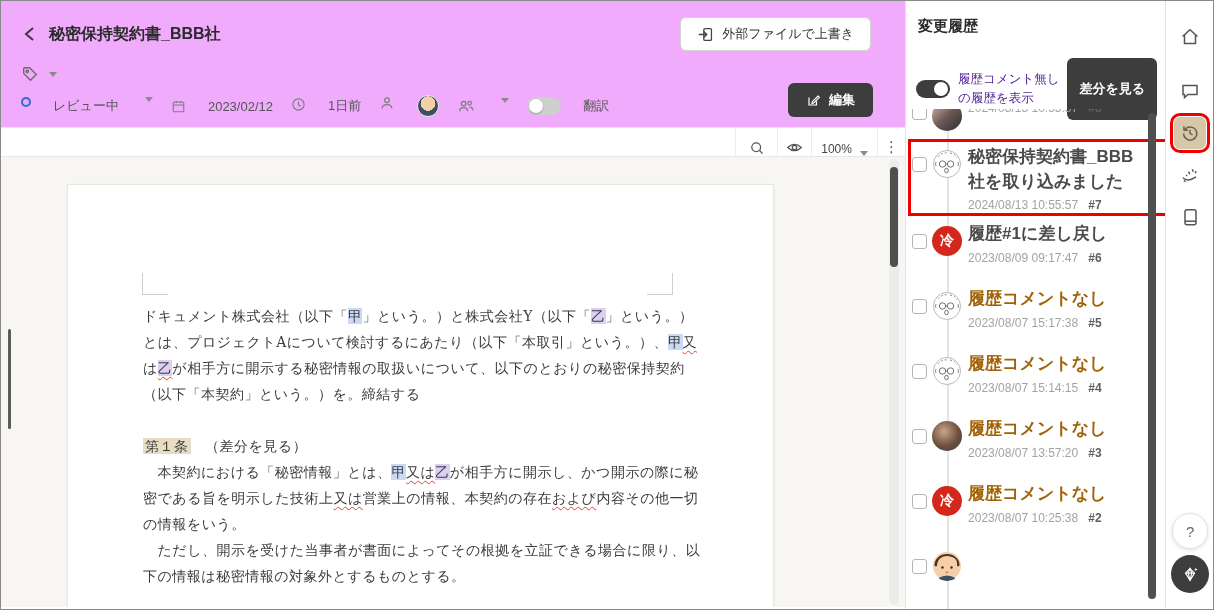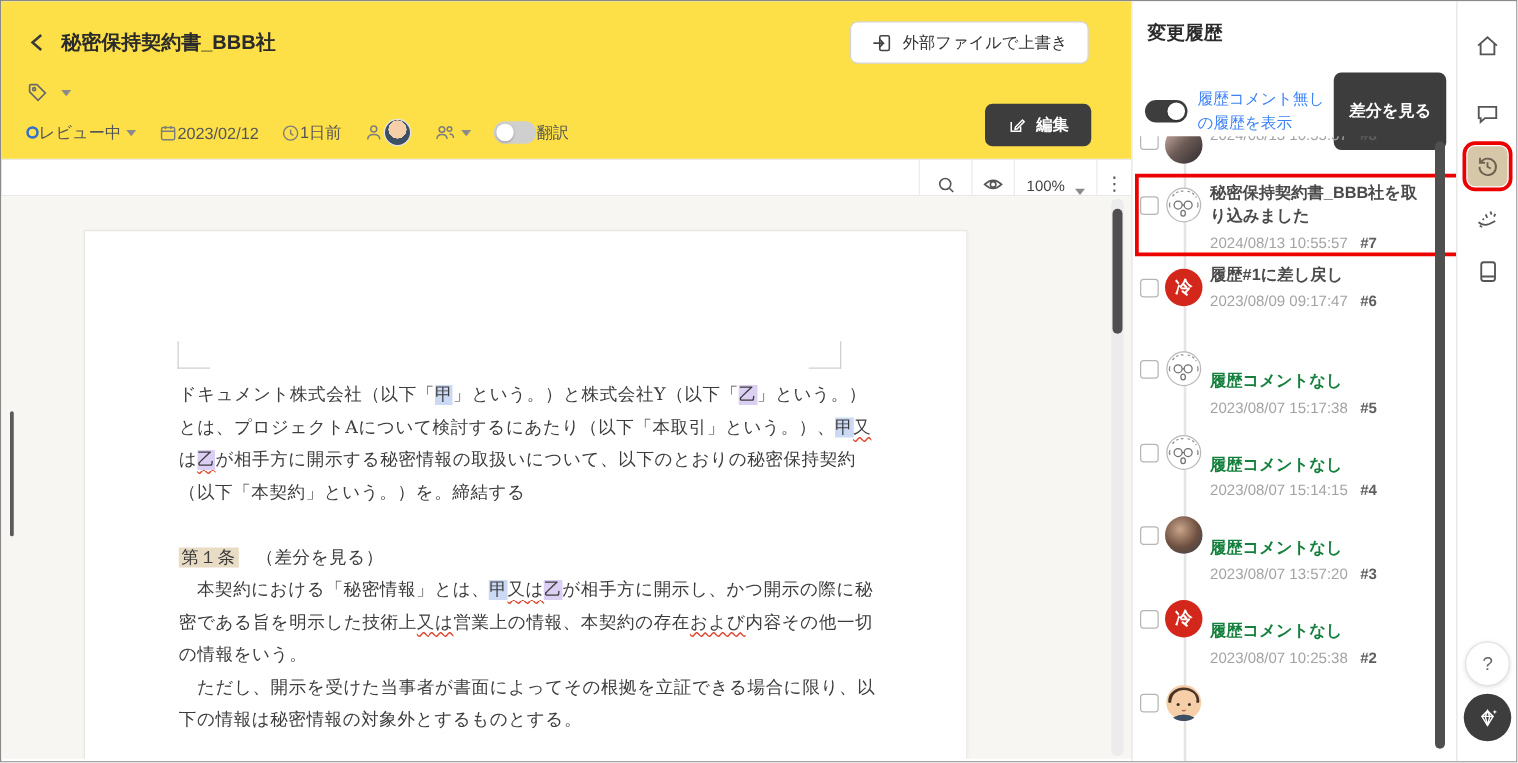--- a/index.html
+++ b/index.html
@@ -1,28 +1,28 @@
 <!DOCTYPE html>
 <html><head>
 <meta charset="utf-8">
 <style>
   * { margin:0; padding:0; box-sizing:border-box; }
   html,body { background:#fff; font-family:"Liberation Sans","DejaVu Sans",sans-serif; }
   .screen { position:relative; width:1214px; height:610px; border:1px solid #8a8a8a; background:#fff; display:flex; overflow:hidden; }
 
   
   .main { position:relative; width:906px; height:100%; }
-  .hdr { position:relative; background:#fde047; }
+  .hdr { position:relative; background:#f0abfc; }
   .hdr-row1 { display:flex; align-items:center; padding:16px 34px 0 22px; }
   .back { font-size:18px; color:#3a3a3a; cursor:pointer; width:18px; line-height:1; }
   .doc-title { font-size:16px; font-weight:bold; color:#2b2b2b; margin-left:8px; }
   .overwrite-btn { margin-left:auto; display:flex; align-items:center; gap:8px; border:1px solid #d4d4d4; border-radius:6px; background:#fff; padding:7px 16px; font-size:13px; color:#333; cursor:pointer; }
   .hdr-row2 { padding:14px 0 0 20px; display:flex; align-items:center; gap:6px; }
   .hdr-row3 { padding:12px 0 10px 20px; display:flex; align-items:center; font-size:13px; color:#555; position:relative; }
-  .chip { display:flex; align-items:center; gap:0; margin-right:18px; }
+  .chip { display:flex; gap:22px; margin-right:18px; }
   .status-ring { width:10px; height:10px; border:2px solid #2e6ed4; border-radius:50%; }
   .caret { width:0; height:0; border-left:4px solid transparent; border-right:4px solid transparent; border-top:5px solid #8a8a8a; margin-left:4px; }
   .mini-ico { display:inline-flex; color:#7d7d7d; }
   .avatar-s { width:22px; height:22px; border-radius:50%; background:radial-gradient(circle at 50% 38%, #f6cfa8 0 45%, #3d4f63 46% 100%); border:1px solid #e3e3e3; }
   .toggle { width:34px; height:18px; border-radius:9px; background:#cfcfcf; position:relative; cursor:pointer; flex:none; }
   .toggle .knob { position:absolute; top:2px; left:2px; width:14px; height:14px; border-radius:50%; background:#fff; box-shadow:0 1px 2px rgba(0,0,0,.25); }
   .toggle.on { background:#3d3d3d; }
   .toggle.on .knob { left:auto; right:2px; }
   .edit-btn { position:absolute; right:32px; top:0px; display:flex; align-items:center; gap:8px; background:#3d3d3d; color:#fff; font-size:13px; font-weight:bold; border:none; border-radius:6px; padding:8px 18px; cursor:pointer; }
 
@@ -45,36 +45,36 @@
   .sq { text-decoration:underline wavy #e0442e; text-decoration-thickness:1px; text-underline-offset:3px; }
 
   .v-scroll-track { position:absolute; right:6px; top:2px; bottom:2px; width:10px; background:#ececec; border-radius:5px; }
   .v-scroll-thumb { position:absolute; right:7px; top:10px; width:8px; height:100px; background:#4f4f4f; border-radius:4px; cursor:grab; }
   .left-thumb { position:absolute; left:7px; top:172px; width:3px; height:100px; background:#5a5a5a; border-radius:2px; cursor:grab; }
 
   
   .sidebar { position:relative; width:260px; height:100%; border-left:1px solid #e3e3e3; background:#fff; }
   .sb-title { padding:16px 12px 0 12px; font-size:15px; font-weight:bold; color:#2b2b2b; }
   .sb-controls { display:flex; align-items:center; padding:22px 8px 0 10px; }
-  .sb-toggle-label { font-size:12.5px; color:#3b82f6; line-height:1.5; width:112px; margin-left:8px; }
+  .sb-toggle-label { font-size:12.5px; color:#4c1d95; line-height:1.5; width:112px; margin-left:8px; }
   .diff-btn { margin-left:auto; background:#3d3d3d; color:#fff; font-size:13px; font-weight:bold; border:none; border-radius:6px; padding:22px 12px; cursor:pointer; white-space:nowrap; }
   .h-list { position:absolute; left:0; right:0; top:108px; bottom:0; overflow:hidden; padding-left:6px; }
   .h-line { position:absolute; left:41px; top:0; bottom:0; width:2px; background:#e4e4e4; }
   .h-item { position:relative; display:flex; align-items:flex-start; margin-bottom:8px; min-height:57px; cursor:pointer; }
   .h-item.cut { margin-top:-14px; min-height:40px; }
   .h-check { appearance:none; -webkit-appearance:none; width:15px; height:15px; border:1.5px solid #b5b5b5; border-radius:3px; background:#fff; margin:14px 5px 0 0; cursor:pointer; flex:none; }
   .h-item.cut .h-check { margin-top:10px; }
   .h-avatar { position:relative; z-index:1; width:30px; height:30px; border-radius:50%; flex:none; margin-top:6px; overflow:hidden; display:flex; align-items:center; justify-content:center; }
   .h-avatar svg { width:30px; height:30px; }
   .av-rei { background:#d4271c; color:#fff; font-size:14px; font-weight:bold; }
   .av-photo1 { background:linear-gradient(135deg,#d8b9b0 0%,#6b5a55 50%,#2f2a2e 100%); }
   .av-photo2 { background:radial-gradient(circle at 40% 35%,#c9a58a 0%,#6d4f3f 55%,#33404f 100%); }
   .h-text { margin-left:6px; padding-top:2px; }
-  .h-title { font-size:13px; font-weight:bold; color:#4a4a4a; line-height:1.45; max-width:175px; }
-  .h-title.muted { color:#15803d;margin-top:20px; }
+  .h-title { font-size:17px; font-weight:bold; color:#4a4a4a; line-height:1.45; max-width:175px; }
+  .h-title.muted { color:#a16207; }
   .h-time { font-size:12px; color:#a3a3a3; margin-top:4px; }
   .h-time .num { color:#5f5f5f; font-weight:bold; margin-left:10px; }
   .h-item.annotated { outline:3px solid #ec0000; outline-offset:1px; }
   .sb-scroll-thumb { position:absolute; right:9px; top:112px; width:8px; height:486px; background:#4f4f4f; border-radius:4px; cursor:grab; z-index:3; }
 
   
   .rail { position:relative; width:48px; height:100%; border-left:1px solid #e3e3e3; background:#fff; display:flex; flex-direction:column; align-items:center; }
   .rail-btn { width:32px; height:32px; display:flex; align-items:center; justify-content:center; color:#555; cursor:pointer; border-radius:6px; }
   .rail-btn.active { background:#d5c7a8; color:#6d6250; }
   .rail-annot { outline:3px solid #ec0000; outline-offset:1px; }

